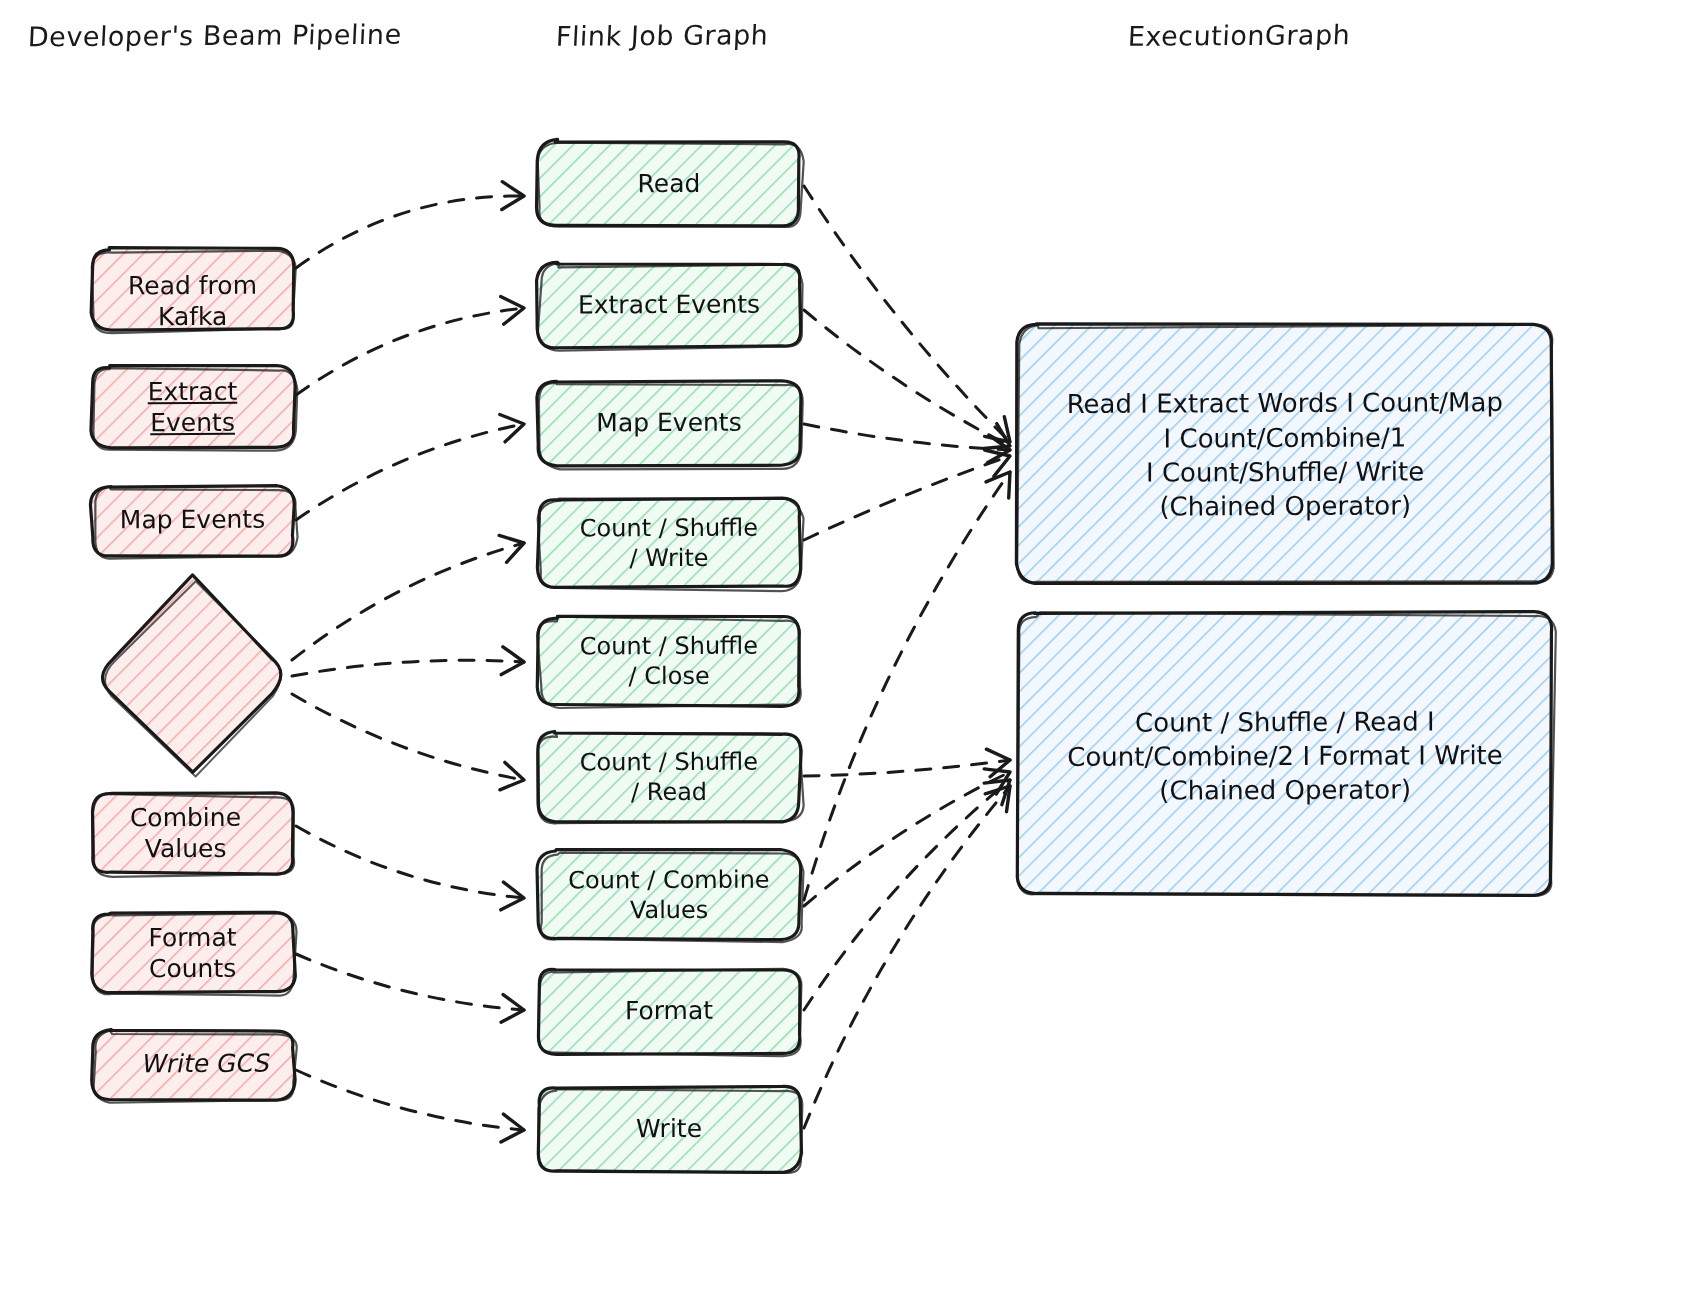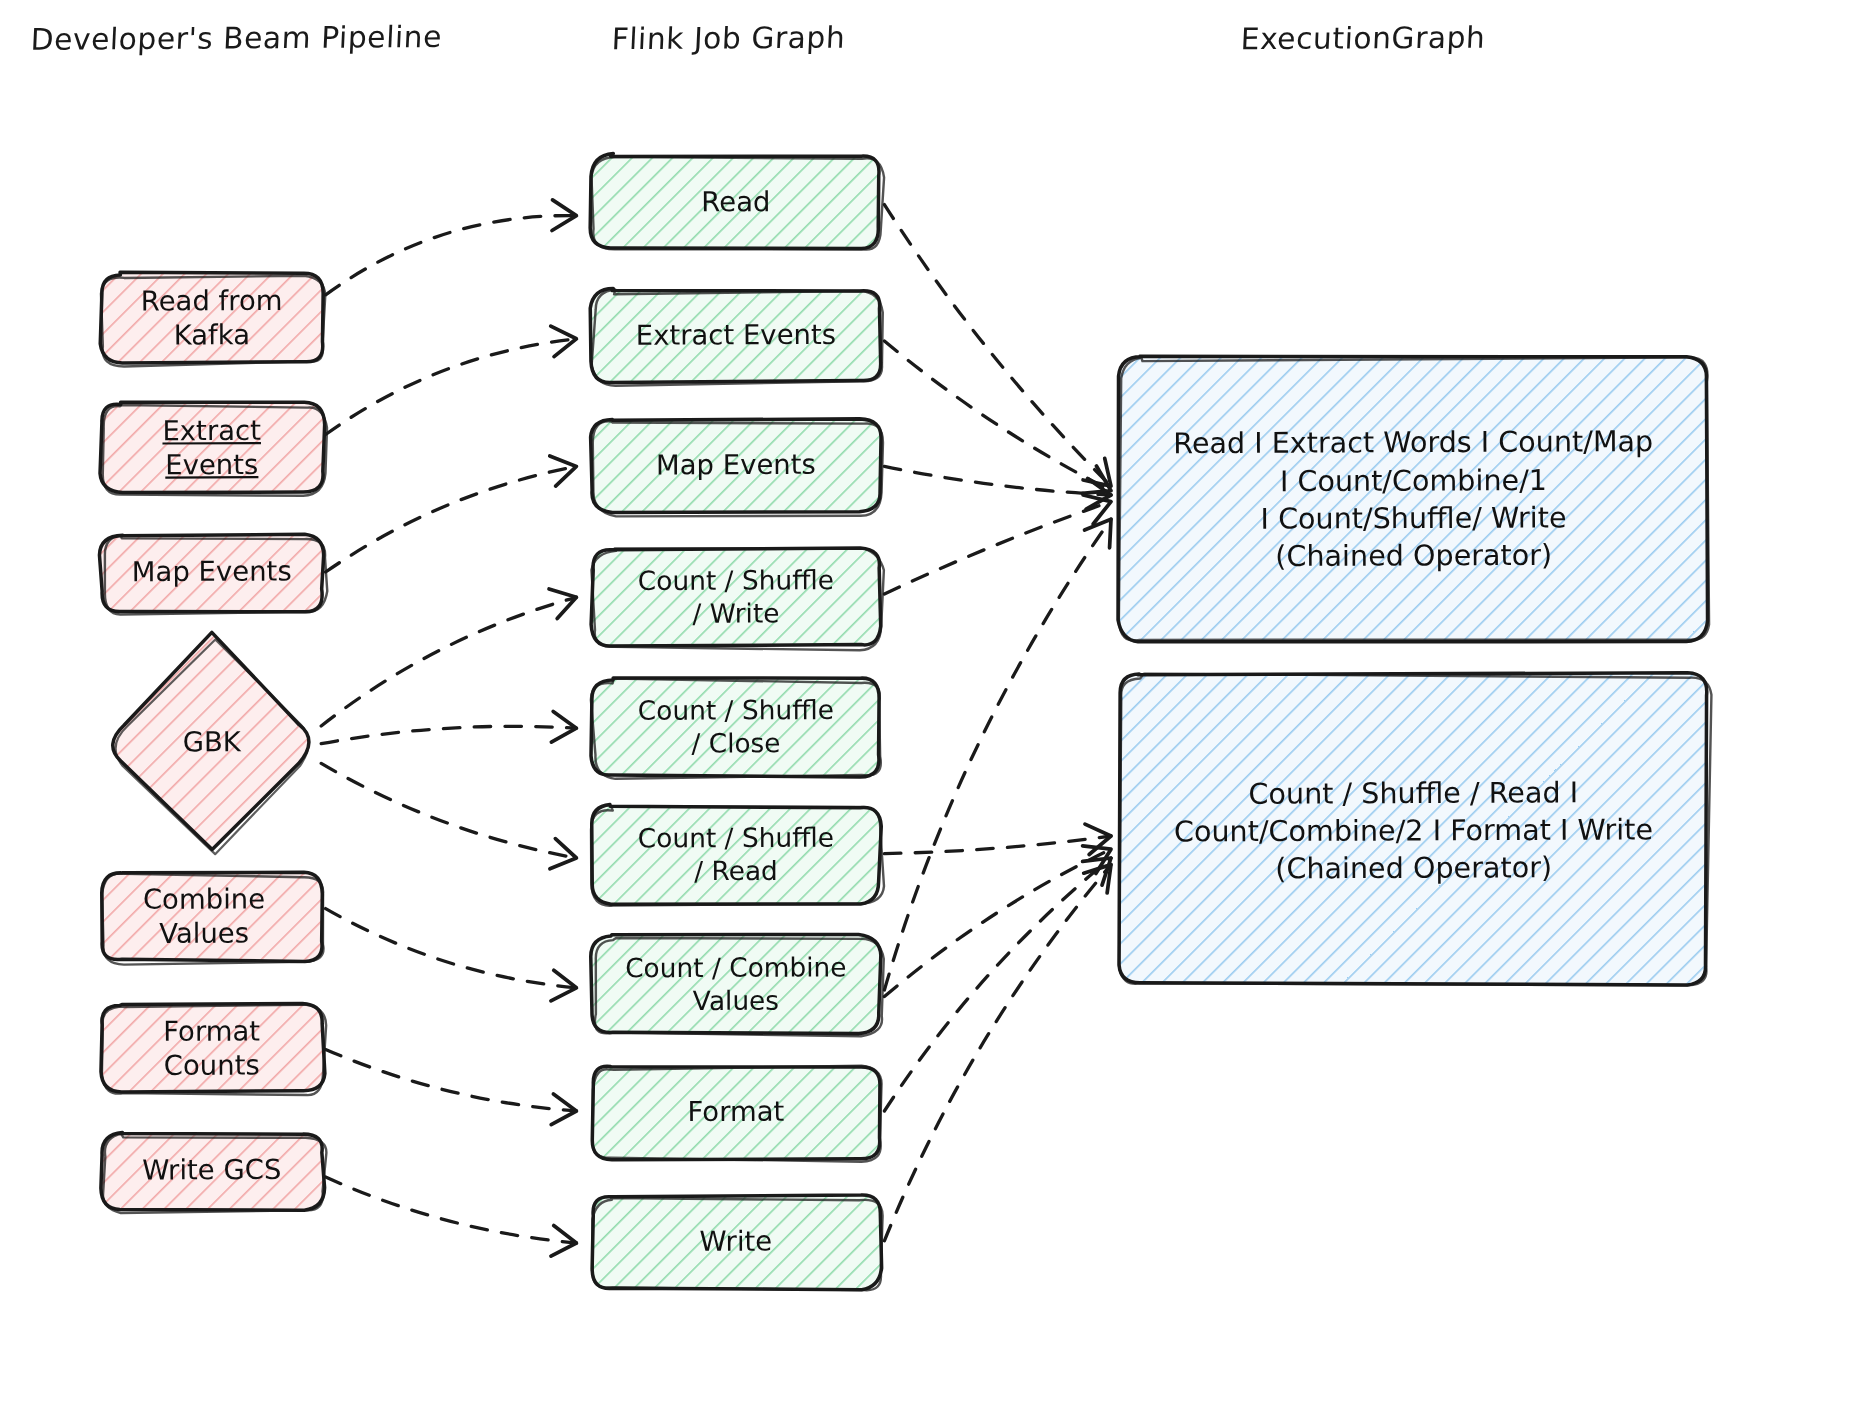--- a/index.html
+++ b/index.html
@@ -487,27 +487,26 @@
           Q 96.68214583568376 678.0981929321299 115.91074439302587 660.0414121548745
           Z" fill="none" stroke="#1a1a1a" stroke-width="2" stroke-linejoin="round" opacity="0.7"></path>
         </g>
       </g>
   </svg>
 
   <div class="col-title" style="left:28px; top:20px;">Developer's Beam Pipeline</div>
   <div class="col-title" style="left:556px; top:20px;">Flink Job Graph</div>
   <div class="col-title" style="left:1128px; top:20px;">ExecutionGraph</div>
 
-  <div class="node-label" style="left:95px; top:246px; width:195px; height:86px;">Read from<br>Kafka</div>
+  <div class="node-label" style="left:95px; top:246px; width:195px; height:86px;align-items:flex-end;">Read from<br>Kafka</div>
   <div class="node-label" style="left:95px; top:364px; width:195px; height:86px;text-decoration:underline;">Extract<br>Events</div>
   <div class="node-label" style="left:95px; top:484px; width:195px; height:72px;">Map Events</div>
-  <div class="node-label" style="left:100px; top:644px; width:185px; height:62px;">GBK</div>
   <div class="node-label" style="left:95px; top:790px; width:181px; height:86px;">Combine<br>Values</div>
   <div class="node-label" style="left:95px; top:910px; width:195px; height:86px;">Format<br>Counts</div>
-  <div class="node-label" style="left:95px; top:1028px; width:195px; height:72px;">Write GCS</div>
+  <div class="node-label" style="left:109px; top:1028px; width:195px; height:72px;font-style:italic;">Write GCS</div>
 
   <div class="node-label" style="left:540px; top:145px; width:258px; height:78px;">Read</div>
   <div class="node-label" style="left:540px; top:266px; width:258px; height:78px;">Extract Events</div>
   <div class="node-label" style="left:540px; top:384px; width:258px; height:78px;">Map Events</div>
   <div class="node-label small" style="left:538px; top:500px; width:262px; height:86px;">Count / Shuffle<br>/ Write</div>
   <div class="node-label small" style="left:538px; top:618px; width:262px; height:86px;">Count / Shuffle<br>/ Close</div>
   <div class="node-label small" style="left:538px; top:734px; width:262px; height:86px;">Count / Shuffle<br>/ Read</div>
   <div class="node-label small" style="left:538px; top:852px; width:262px; height:86px;">Count / Combine<br>Values</div>
   <div class="node-label" style="left:540px; top:972px; width:258px; height:78px;">Format</div>
   <div class="node-label" style="left:540px; top:1090px; width:258px; height:78px;">Write</div>

